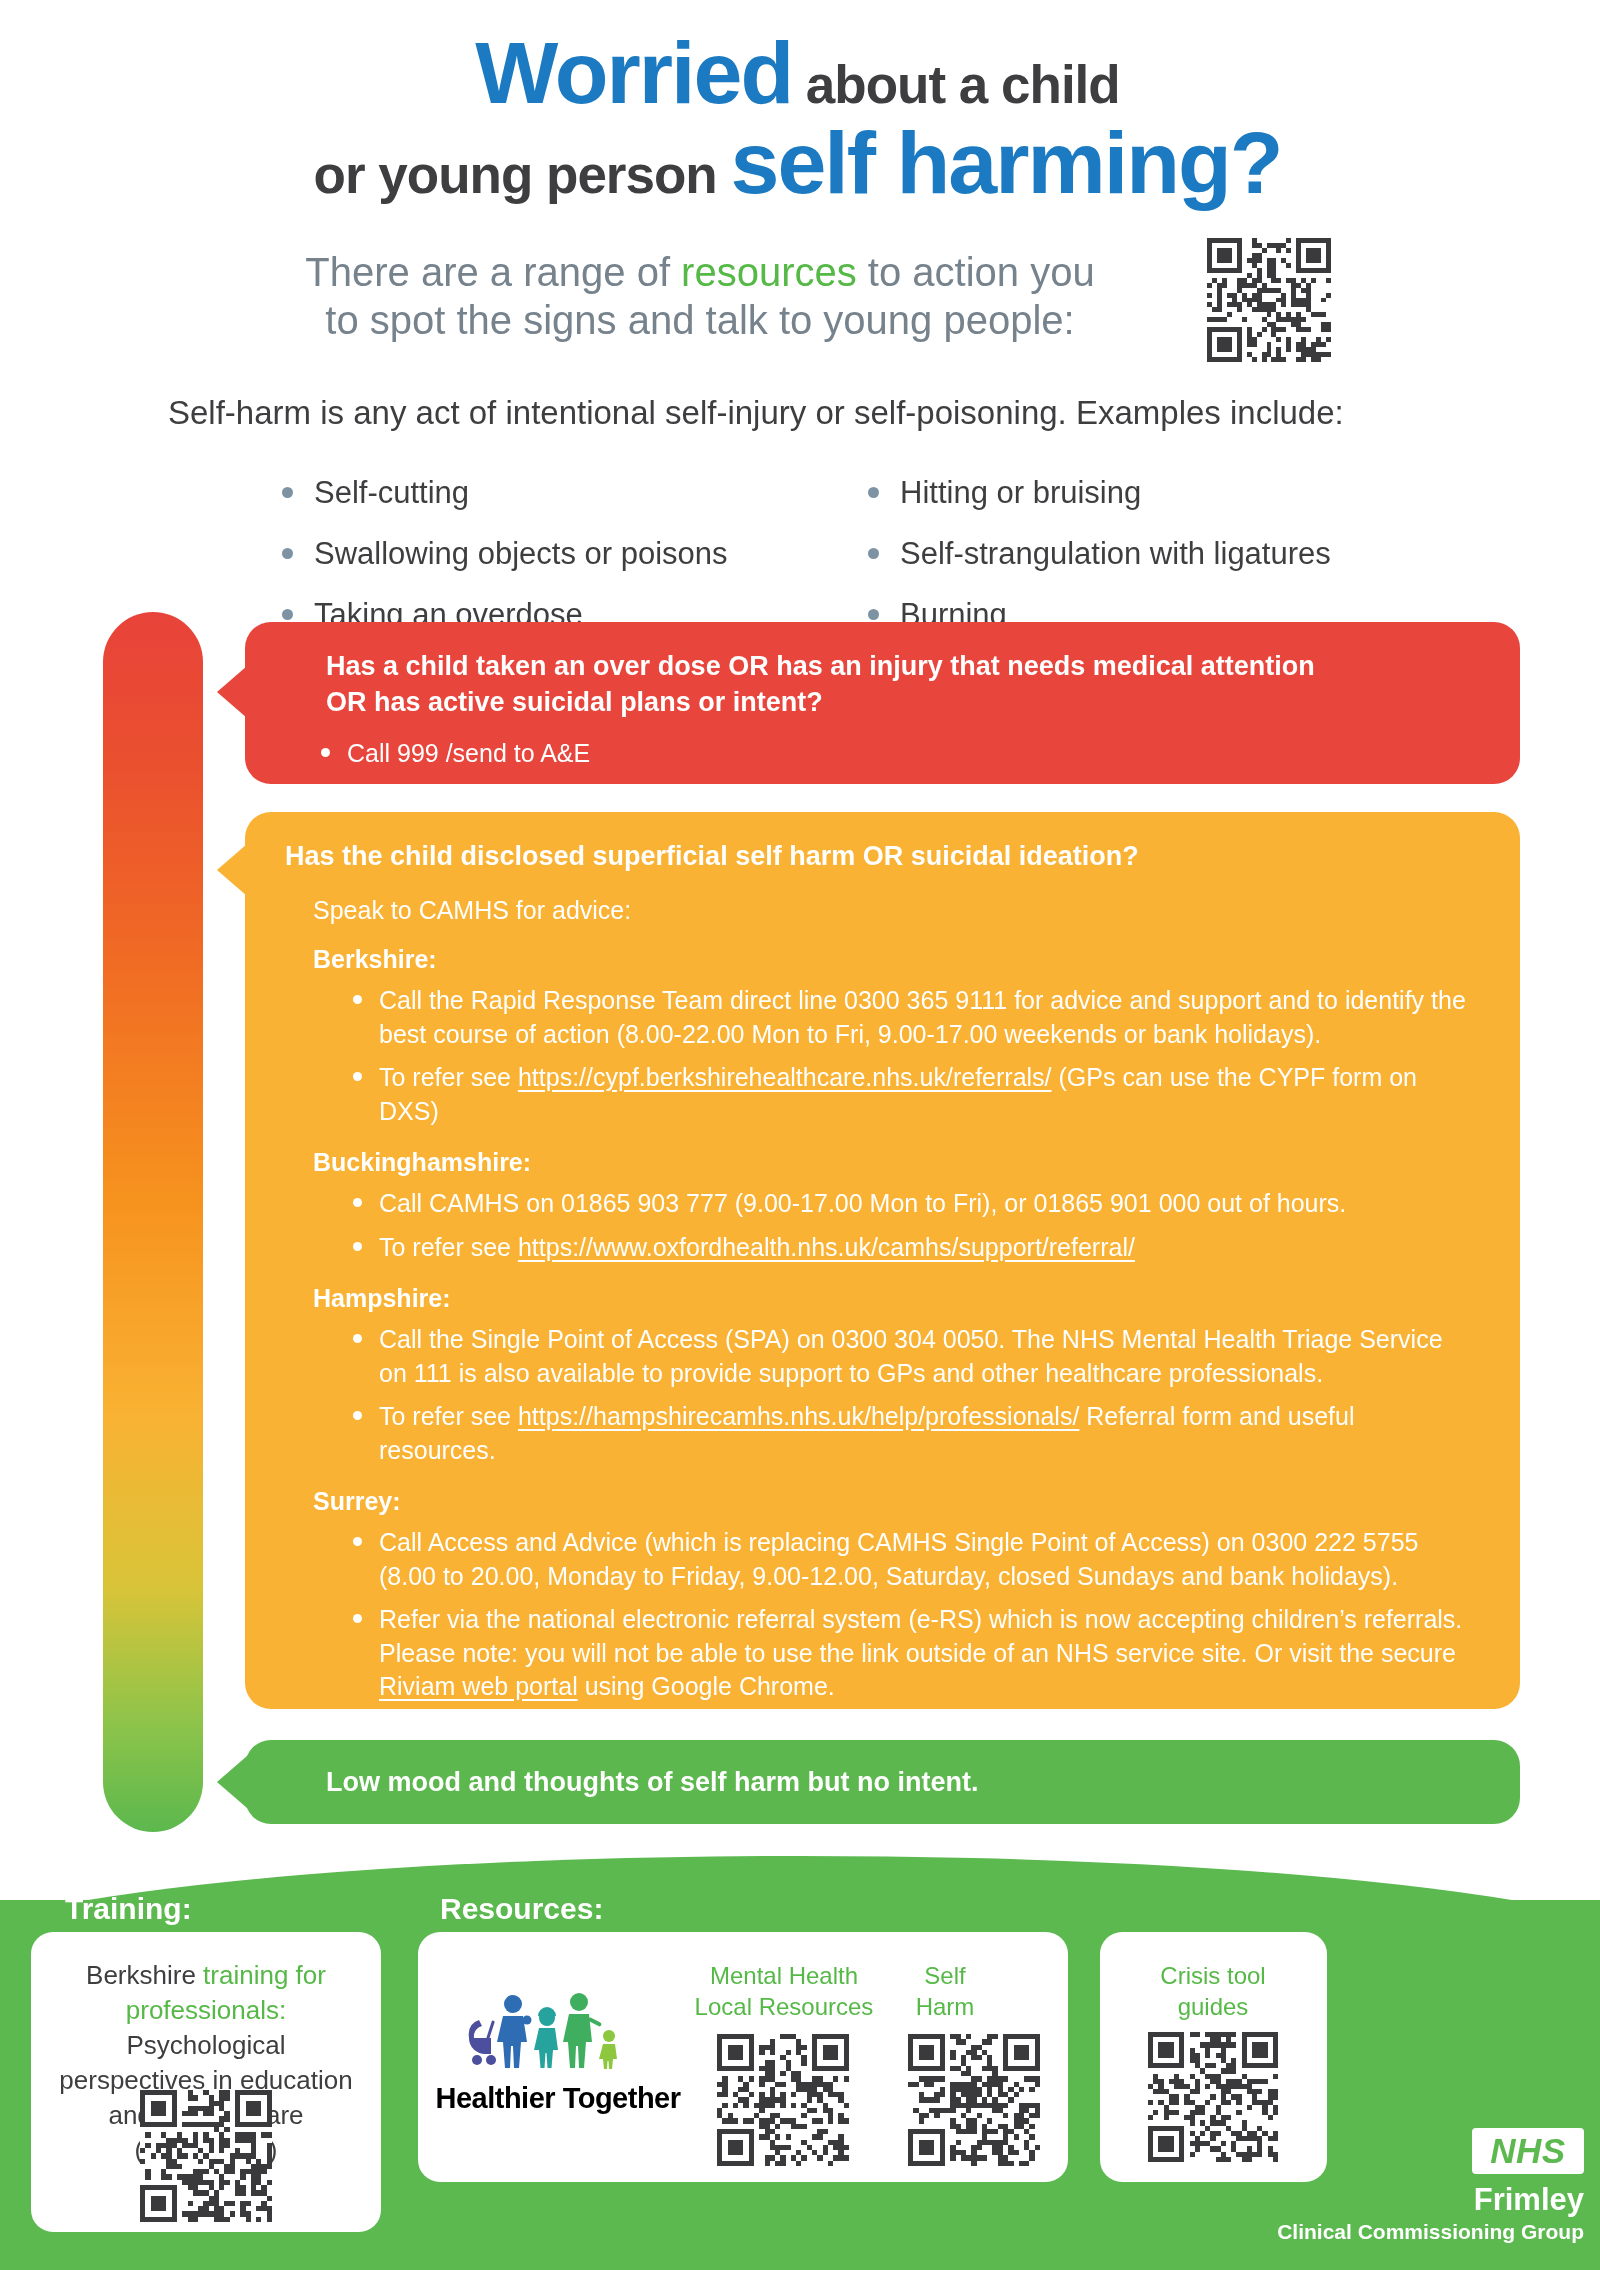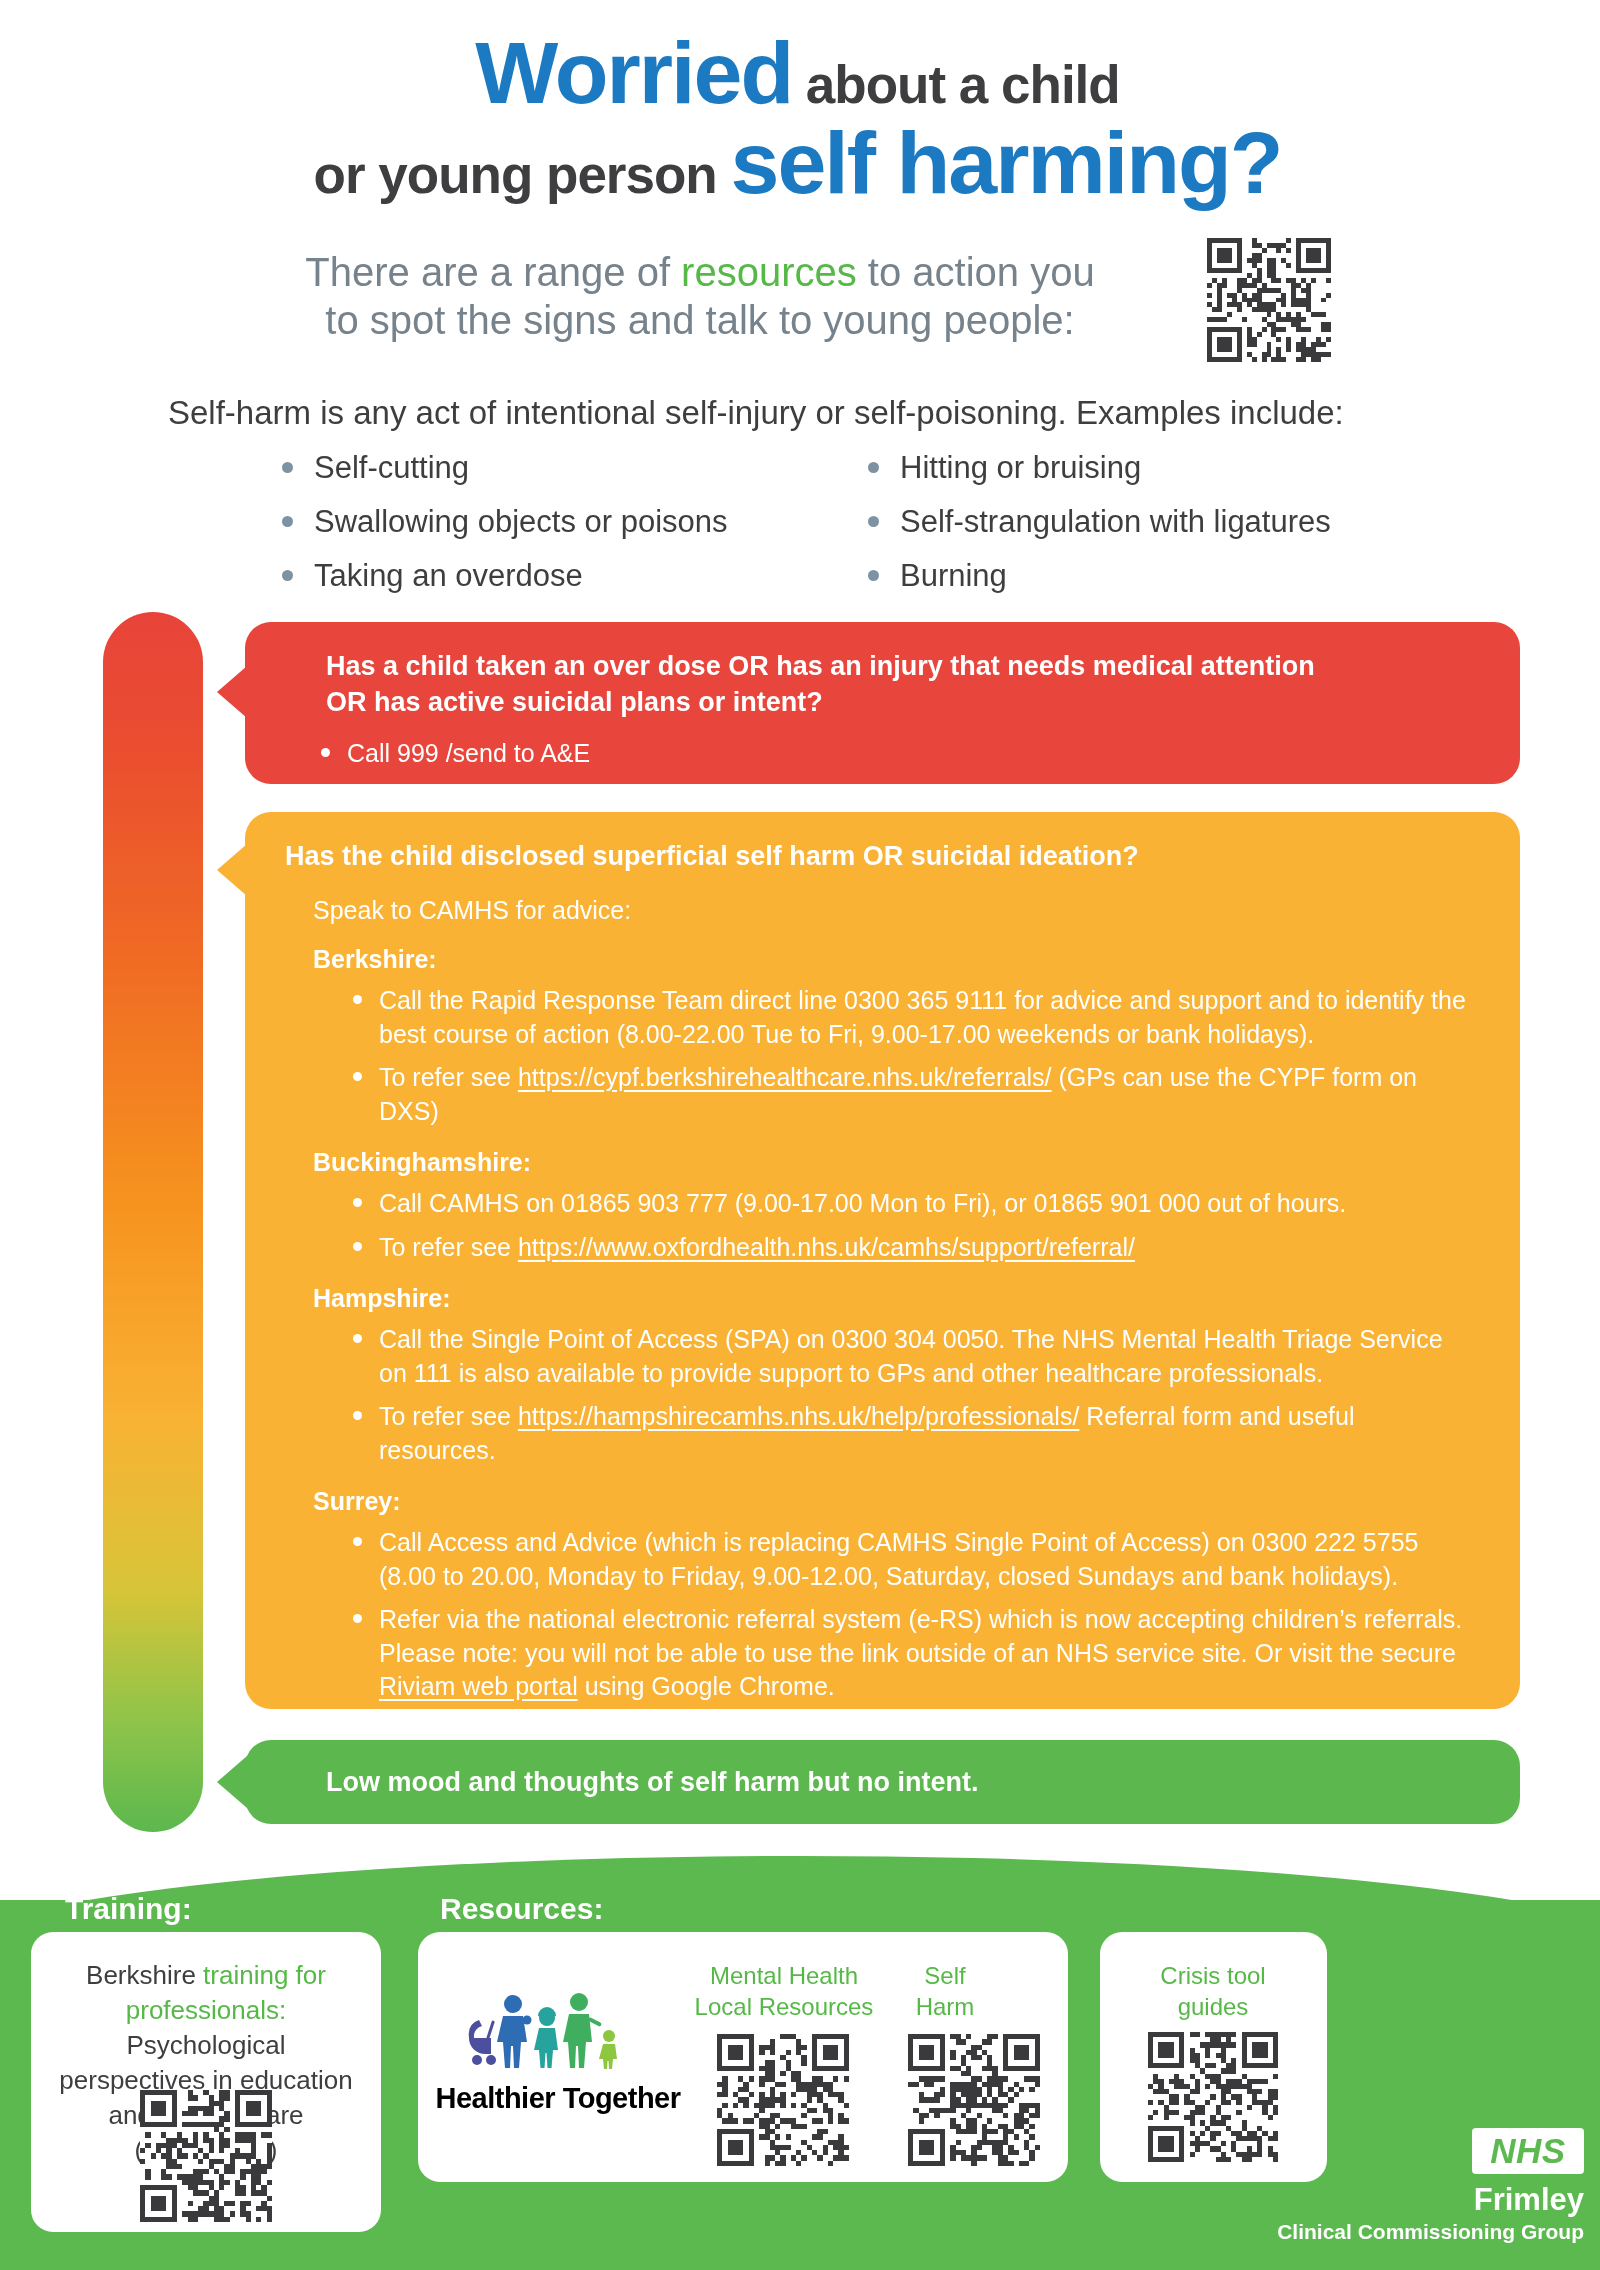--- a/index.html
+++ b/index.html
@@ -23,21 +23,21 @@
   .subtitle .green{color:var(--green);}
   .qr{background:#fff;}
   .qr svg{width:100%;height:100%;fill:var(--qr);display:block;}
   .qr-top{position:absolute;top:238px;left:1207px;width:124px;height:124px;}
 
   
   .intro{position:absolute;top:394px;left:168px;font-size:33px;color:var(--dark);}
   .examples{position:absolute;top:450px;left:282px;width:1240px;display:flex;color:var(--dark);}
   .examples ul{list-style:none;}
   .examples ul:first-child{width:586px;flex:0 0 586px;}
-  .examples li{position:relative;font-size:31px;margin-bottom:18px;padding-left:32px;}
+  .examples li{position:relative;font-size:31px;margin-bottom:18px;padding-left:32px;margin-top:25px;}
   .examples li::before{content:'';position:absolute;left:0;top:12px;width:11px;height:11px;
     border-radius:50%;background:var(--slate);}
 
   
   .grade-bar{position:absolute;left:103px;top:612px;width:100px;height:1220px;border-radius:52px;
     background:linear-gradient(180deg,#e8433a 0%,#ea4f2f 12%,#f06a24 28%,#f6921e 48%,
       #f9b233 66%,#d8c438 80%,#8ec44a 91%,#5cb84e 100%);}
 
   
   .banner{position:absolute;left:245px;width:1275px;border-radius:26px;color:#fff;padding:26px 40px;}
@@ -435,21 +435,21 @@
     </ul>
   </section>
 
   <section class="banner amber">
     <h2>Has the child disclosed superficial self harm OR suicidal ideation?</h2>
     <p class="amber-sub">Speak to CAMHS for advice:</p>
     <div id="countyList">
         <div class="county">
           <div class="county-name">Berkshire:</div>
           <ul class="amber-bullets">
-            <li><span>Call the Rapid Response Team direct line 0300 365 9111 for advice and support and to identify the best course of action (8.00-22.00 Tue to Fri, 9.00-17.00 weekends or bank holidays).</span></li>
+            <li><span>Call the Rapid Response Team direct line 0300 365 9111 for advice and support and to identify the best course of action (8.00-22.00 Mon to Fri, 9.00-17.00 weekends or bank holidays).</span></li>
             <li><span>To refer see </span><span class="link">https://cypf.berkshirehealthcare.nhs.uk/referrals/</span><span> (GPs can use the CYPF form on DXS)</span></li>
           </ul>
         </div>
         <div class="county">
           <div class="county-name">Buckinghamshire:</div>
           <ul class="amber-bullets">
             <li><span>Call CAMHS on 01865 903 777 (9.00-17.00 Mon to Fri), or 01865 901 000 out of hours.</span></li>
             <li><span>To refer see </span><span class="link">https://www.oxfordhealth.nhs.uk/camhs/support/referral/</span></li>
           </ul>
         </div>

